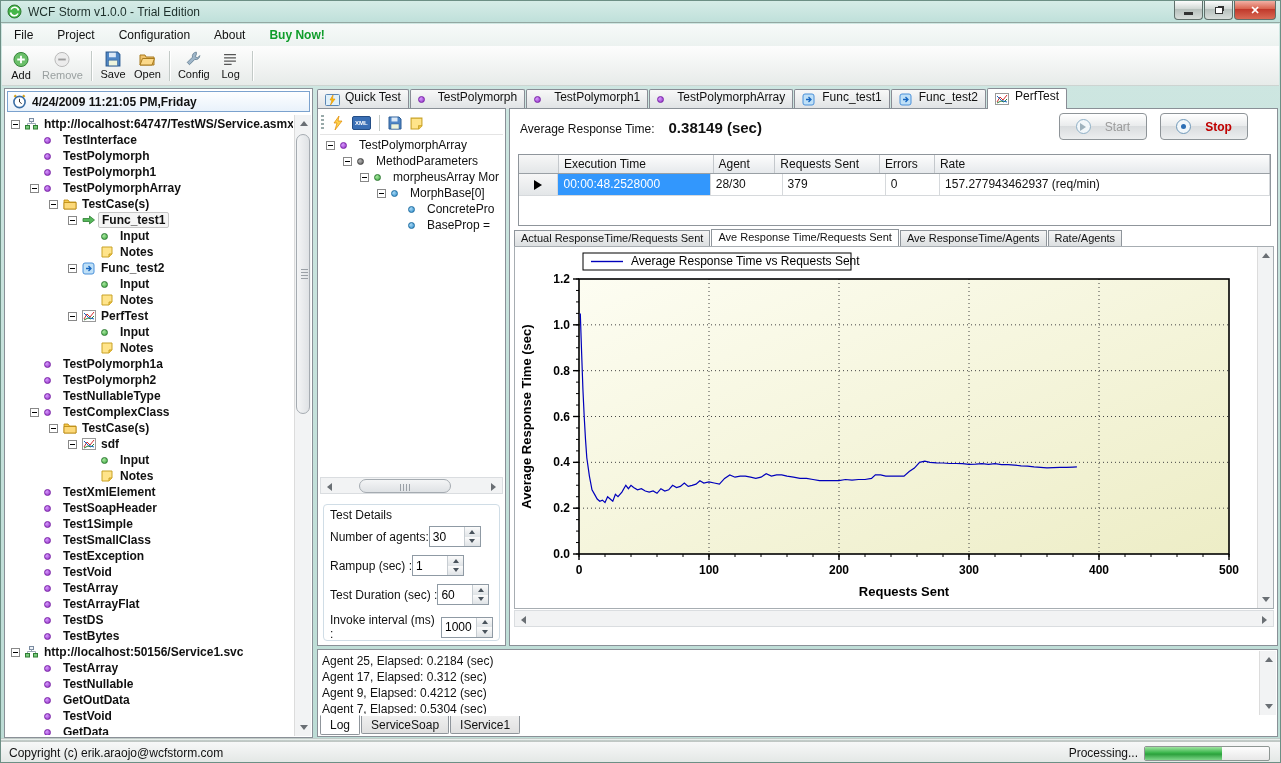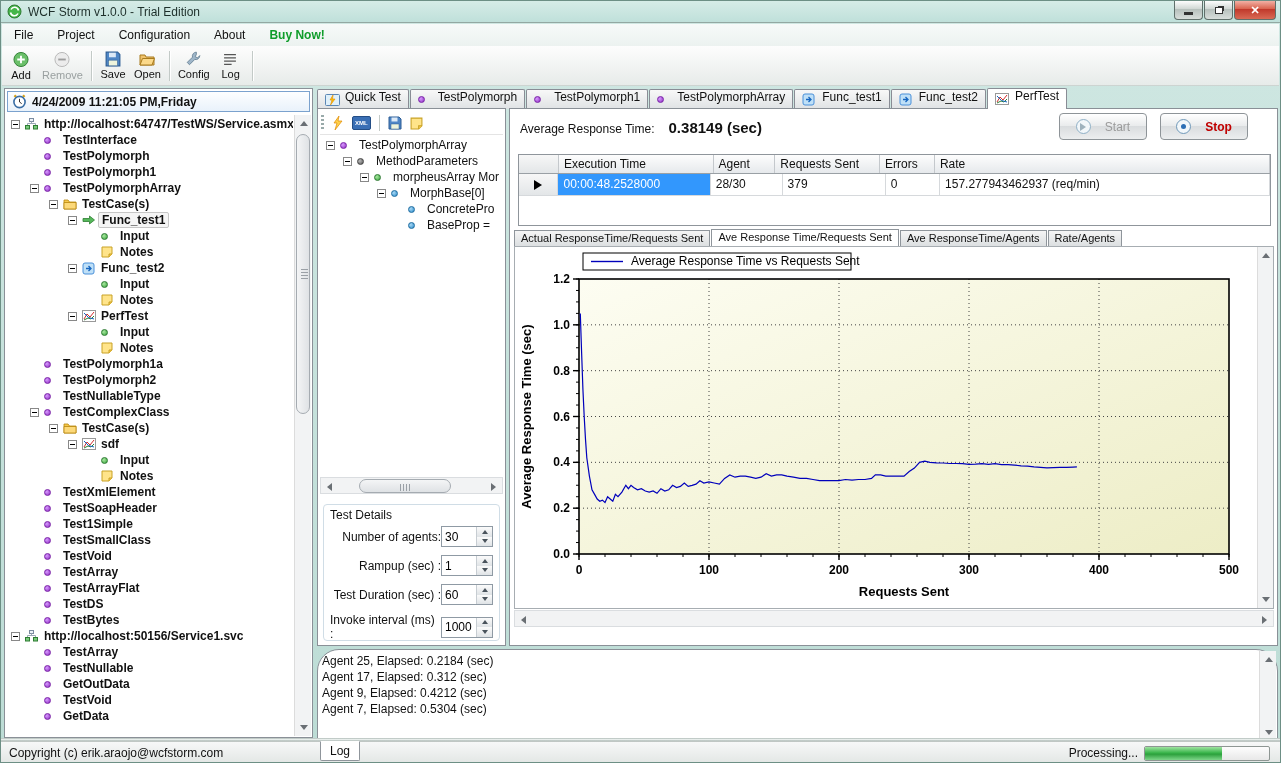--- a/index.html
+++ b/index.html
@@ -33,21 +33,21 @@
   .tbtn { display:flex; flex-direction:column; align-items:center; justify-content:center; min-width:34px; height:36px; padding:0 4px; }
   .tbtn .lbl { font-size:11px; margin-top:1px; }
   .tbtn.disabled .lbl { color:#9aa0a0; }
   .tsep { width:1px; height:30px; background:#c3cac7; margin:0 4px; box-shadow:1px 0 0 #fff; }
 
   
   .panel { position:absolute; background:#fff; border:1px solid #8a9097; }
   .left-panel  { left:3px;  top:87px;  width:309px; height:650px;font-weight:bold; }
   .test-panel  { left:316px; top:107px; width:189px; height:538px; }
   .perf-panel  { left:508px; top:107px; width:769px; height:538px; }
-  .log-panel   { left:316px; top:648px; width:961px; height:114px;border-radius:22px; }
+  .log-panel   { left:316px; top:648px; width:961px; height:88px; }
 
   .datebar { position:absolute; left:2px; top:2px; right:2px; height:21px; border:1px solid #7ba2ce;
              background:linear-gradient(#fdfeff,#e9f2fb); display:flex; align-items:center; padding-left:4px; }
   .datebar span { margin-left:5px; }
 
   
   .tree { position:absolute; overflow:hidden; white-space:nowrap; }
   .left-tree { left:2px; top:27px; right:19px; bottom:2px; }
   .mid-tree { left:4px; top:28px; right:2px; height:330px; }
   .trow { height:16px; display:flex; align-items:center; }
@@ -88,21 +88,21 @@
   .thumb-h { position:absolute; top:1px; height:14px; border:1px solid #a5abb1; border-radius:7px;
              background:linear-gradient(#f4f5f6,#dfe2e5); }
   .grip-h { position:absolute; top:4px; left:50%; width:10px; height:7px; transform:translateX(-50%);
             background:repeating-linear-gradient(90deg,#9aa0a6 0 1px, transparent 1px 3px); }
   .grip-v { position:absolute; left:4px; top:50%; height:10px; width:7px; transform:translateY(-50%);
             background:repeating-linear-gradient(#9aa0a6 0 1px, transparent 1px 3px); }
 
   
   .groupbox { position:absolute; left:5px; right:5px; top:395px; height:137px; border:1px solid #d0dde6; border-radius:4px; padding:2px 6px; }
   .groupbox .gtitle { margin:1px 0 4px 0; }
-  .field { display:flex; align-items:center; justify-content:flex-end; margin-bottom:8px; }
+  .field { display:flex; align-items:center; justify-content:flex-start; margin-bottom:8px; }
   .spin { width:52px; height:21px; border:1px solid #8f9aa4; display:flex; }
   .spin input { width:34px; border:none; outline:none; font:12px "Liberation Sans",sans-serif; padding-left:3px; }
   .spin .btns { width:16px; border-left:1px solid #c7cdd2; display:flex; flex-direction:column; }
   .spin .btns div { flex:1; display:flex; align-items:center; justify-content:center; background:linear-gradient(#fbfbfb,#dfe3e6); }
   .spin .btns .arr { border-width:3px; }
   .spin .btns .up { border-bottom:4px solid #49535c; margin-top:-3px;}
   .spin .btns .down { border-top:4px solid #49535c; margin-bottom:-3px;}
 
   
   .avg-line { position:absolute; left:10px; top:10px; display:flex; align-items:baseline;text-align:right; }
@@ -477,20 +477,27 @@
           <span class="dot" style="background:radial-gradient(circle at 35% 35%,#d79bff,#8d2bbf);border:1px solid #7a22a8"></span>
         </span>
         <span class="tlabel ">Test1Simple</span>
       </div>
       <div class="trow" style="padding-left:23px">
       <span class="noexp"></span>
       <span class="tico">
           <span class="dot" style="background:radial-gradient(circle at 35% 35%,#d79bff,#8d2bbf);border:1px solid #7a22a8"></span>
         </span>
         <span class="tlabel ">TestSmallClass</span>
+      </div>
+      <div class="trow" style="padding-left:23px">
+      <span class="noexp"></span>
+      <span class="tico">
+          <span class="dot" style="background:radial-gradient(circle at 35% 35%,#d79bff,#8d2bbf);border:1px solid #7a22a8"></span>
+        </span>
+        <span class="tlabel ">TestException</span>
       </div>
       <div class="trow" style="padding-left:23px">
       <span class="noexp"></span>
       <span class="tico">
           <span class="dot" style="background:radial-gradient(circle at 35% 35%,#d79bff,#8d2bbf);border:1px solid #7a22a8"></span>
         </span>
         <span class="tlabel ">TestVoid</span>
       </div>
       <div class="trow" style="padding-left:23px">
       <span class="noexp"></span>

